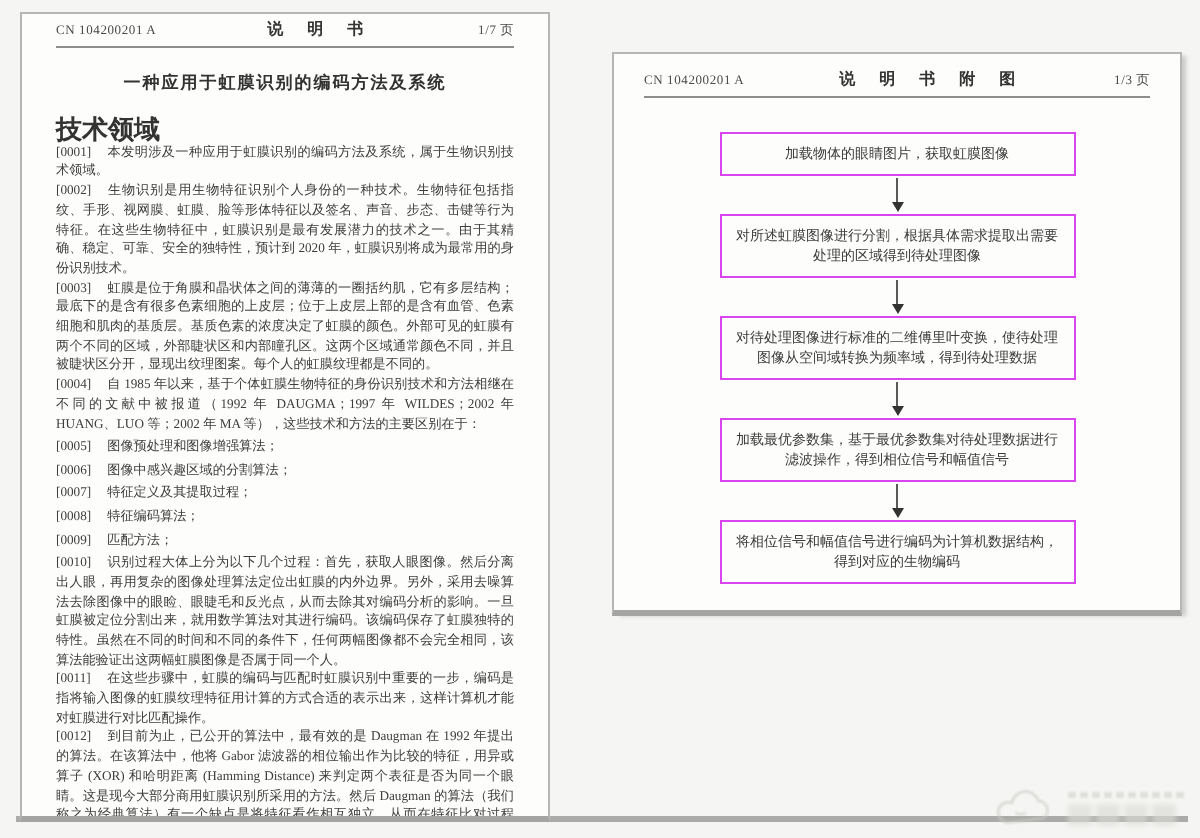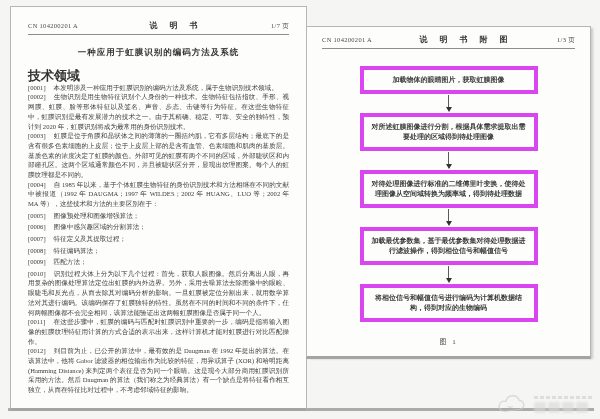--- a/index.html
+++ b/index.html
@@ -7,40 +7,40 @@
     width:600px;height:419px;position:relative;overflow:hidden;
     background:#f5f5f3;
     font-family:"Liberation Serif","DejaVu Serif",serif;
   }
   .bottom-bar{position:absolute;left:8px;top:408px;width:586px;height:3px;background:#ababa9;}
   .page{
     position:absolute;box-sizing:border-box;background:#fdfdfc;
     border:1px solid #b6b6b4;border-bottom:3px solid #a4a4a2;
     color:#3b3b3b;overflow:hidden;
   }
-  .page-left{left:10px;top:6px;width:297px;height:405px;padding:13px 17px 0;}
-  .page-right{left:306px;top:26px;width:285px;height:333px;padding:7px 15px 0;
+  .page-left{left:10px;top:6px;width:265px;height:405px;padding:2px 17px 0;}
+  .page-right{left:306px;top:26px;width:285px;height:282px;padding:7px 15px 0;
     box-shadow:3px 1px 2px -1px rgba(150,150,150,.45);}
   .page-header{
     display:flex;justify-content:space-between;align-items:baseline;
     border-bottom:1px solid #8d8d8b;padding-bottom:3px;
     font-size:6.5px;color:#4a4a48;letter-spacing:.3px;
   }
   .ph-center{font-size:8px;font-weight:bold;letter-spacing:2px;color:#333331;}
   .doc-title{margin-top:12px;text-align:center;font-weight:bold;font-size:8.5px;letter-spacing:1px;color:#333331;}
   .body-text{margin-top:12px;font-size:6.6px;line-height:9.7px;text-align:justify;color:#3d3d3b;}
   .sec-heading{font-weight:bold;font-size:13px;margin:8px 0 2px;color:#333331;}
   .sec-heading.first{margin-top:0;}
   .para{margin:0;}
   .para.short{margin:1.9px 0;}
   .ptag{padding-right:8px;}
   .flowchart{margin-top:17px;display:flex;flex-direction:column;align-items:center;}
   .fc-box{
-    box-sizing:border-box;width:178px;border:4px solid #d946ef;background:#fdfdfc;
-    padding:5px 6px;font-size:7px;line-height:10px;text-align:center;color:#3b3b39;font-weight:bold;
+    box-sizing:border-box;width:178px;border:1px solid #d946ef;background:#fdfdfc;
+    padding:5px 6px;font-size:7px;line-height:10px;text-align:center;color:#3b3b39;
   }
   .fc-arrow{display:flex;flex-direction:column;align-items:center;margin:1px 0;}
   .fc-stem{width:1px;height:12px;background:#5a5a58;}
   .fc-head{width:0;height:0;border-left:3px solid transparent;border-right:3px solid transparent;border-top:5px solid #333331;}
   .fig-caption{text-align:center;margin-top:15px;font-size:7px;color:#3b3b39;letter-spacing:2px;}
   .watermark{
     position:absolute;right:8px;bottom:2px;display:flex;align-items:center;gap:5px;
     opacity:.65;filter:blur(.4px);z-index:5;
   }
   .wm-text{display:flex;flex-direction:column;gap:3px;}

